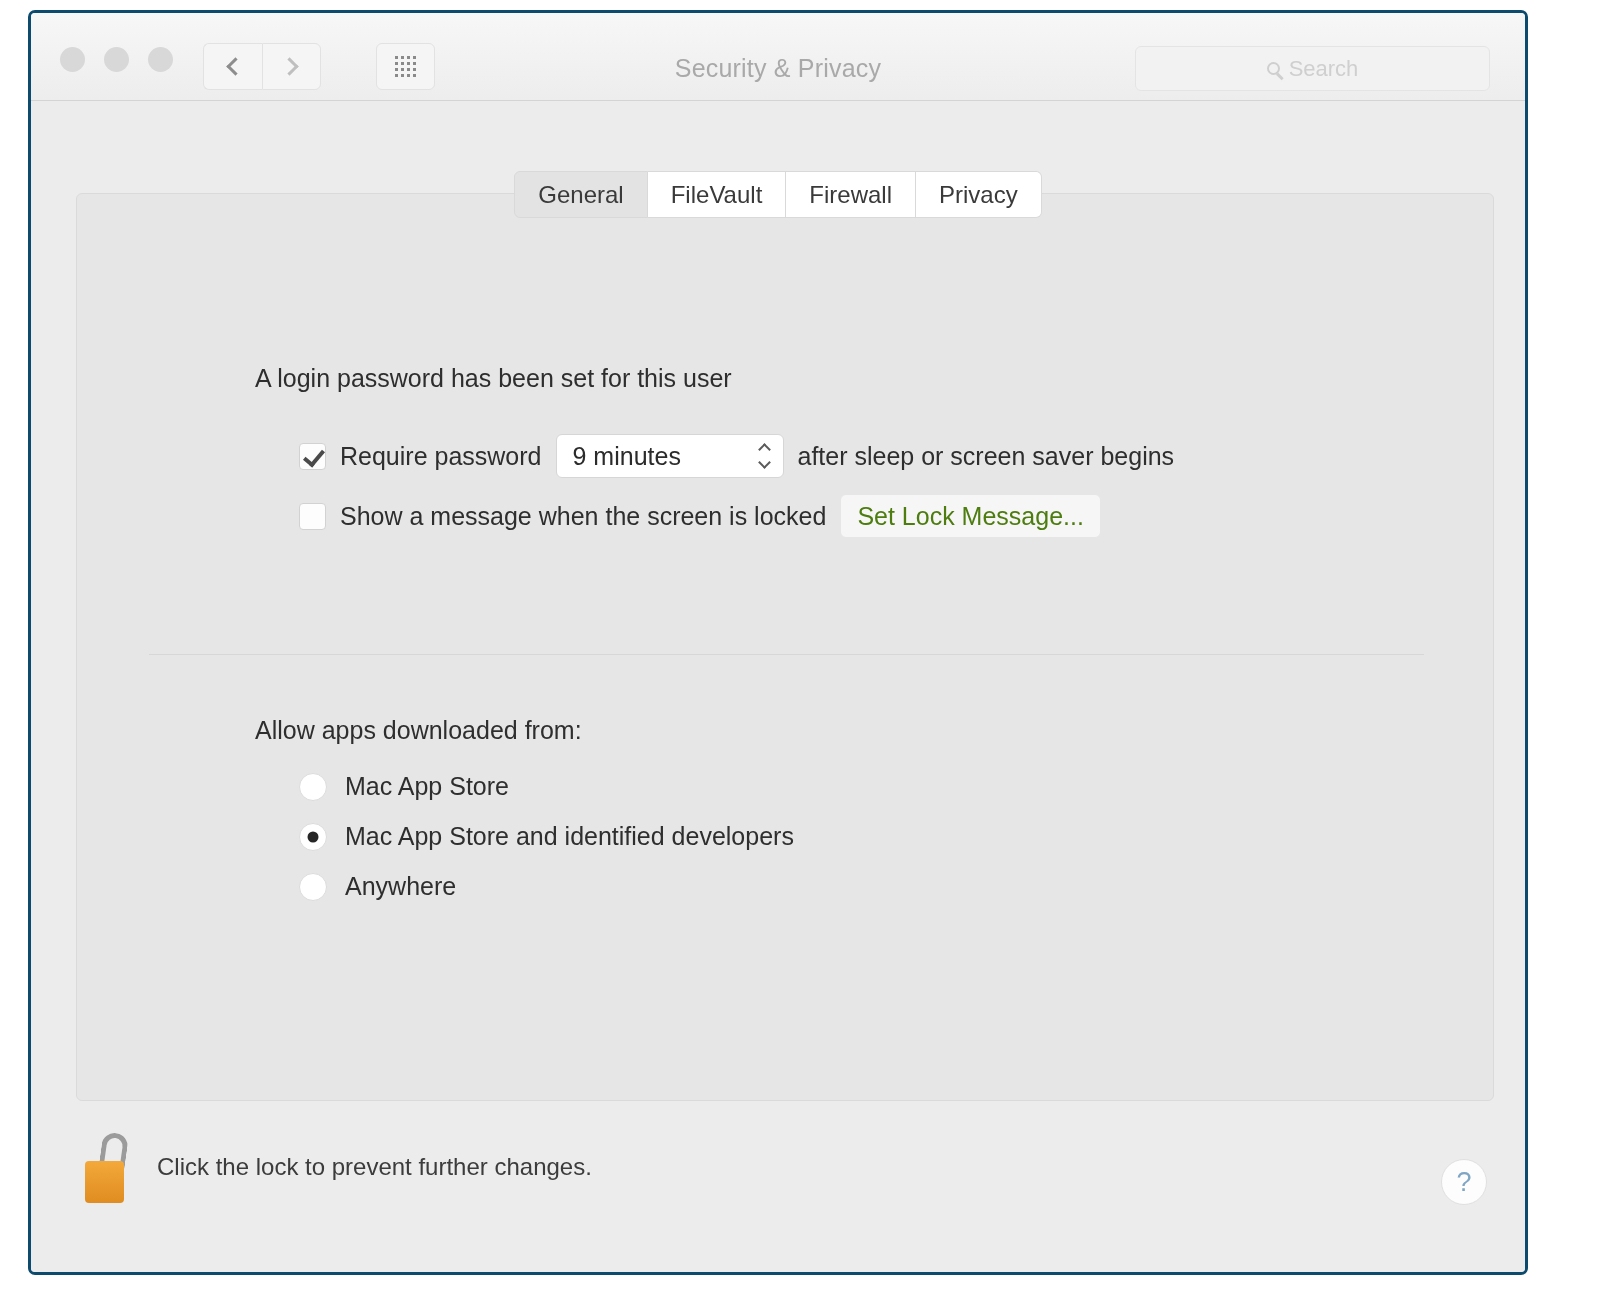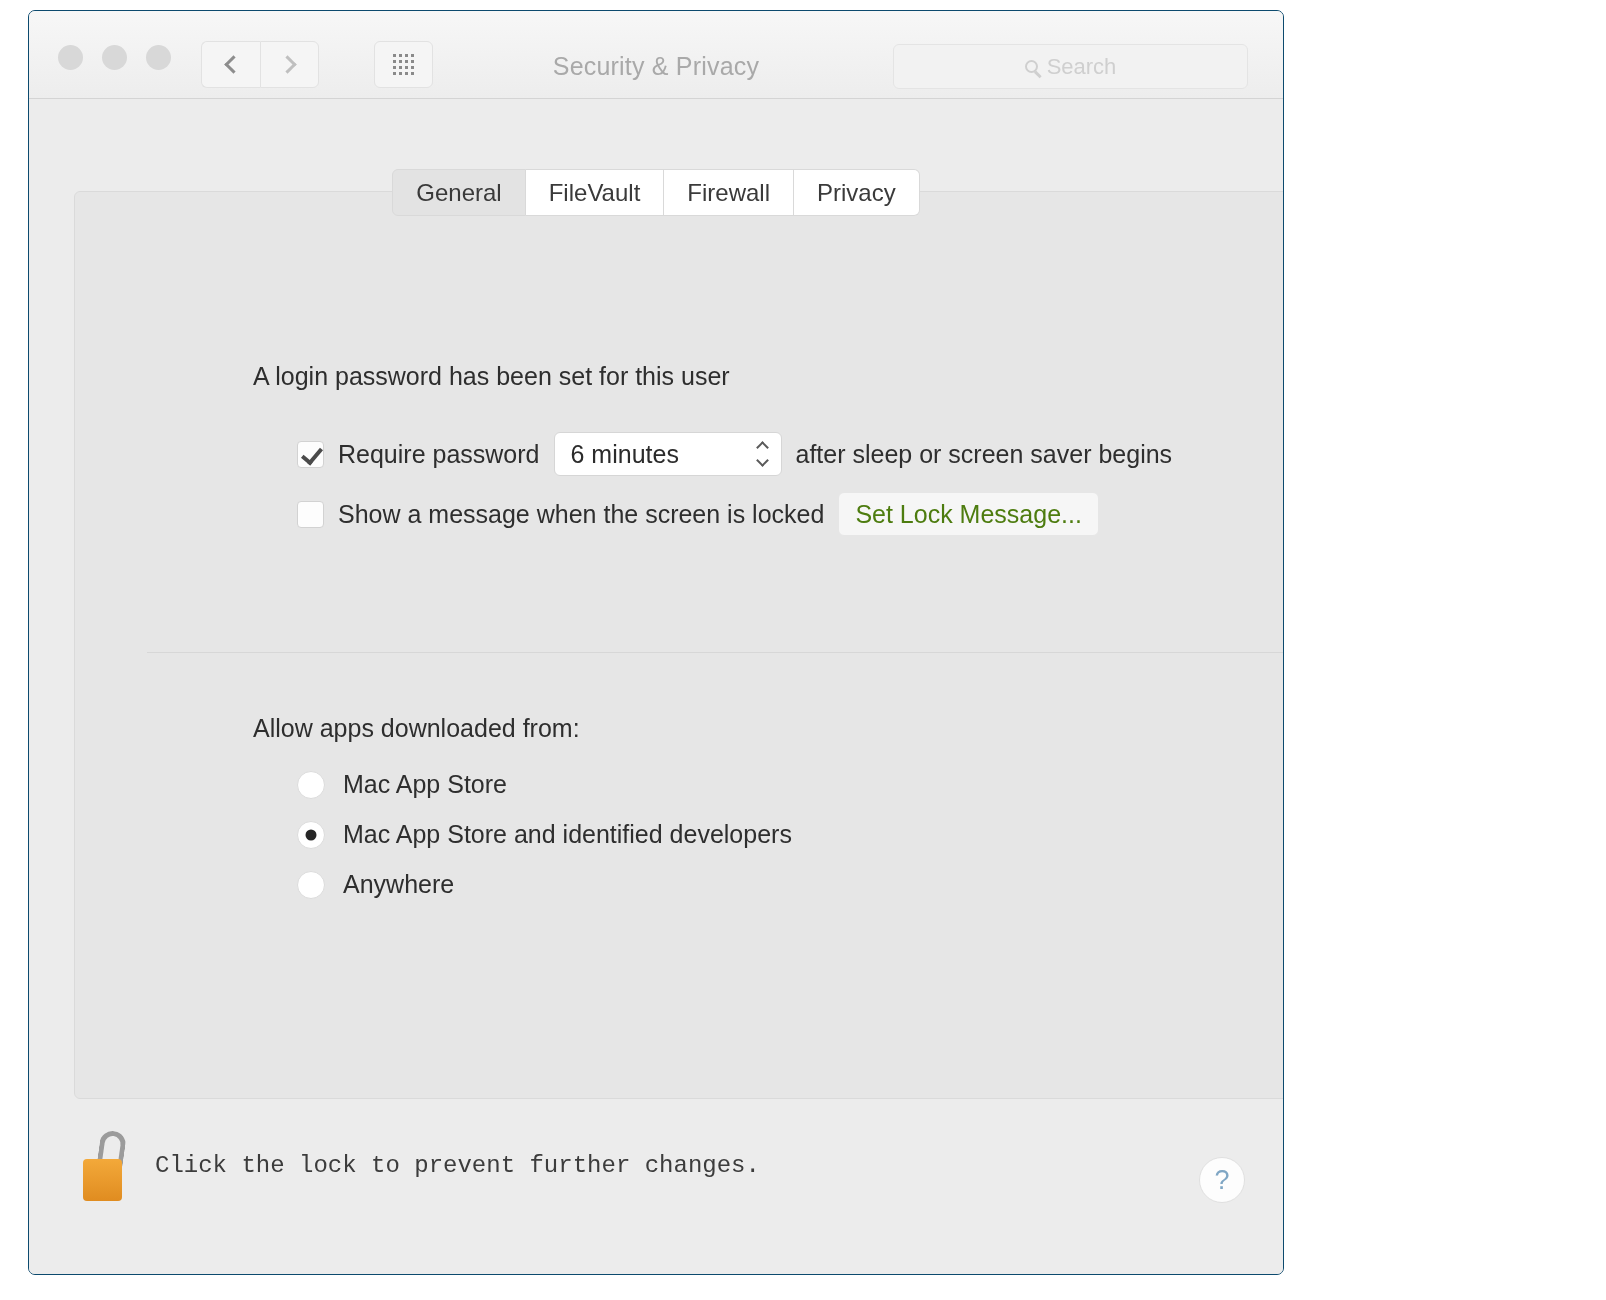--- a/index.html
+++ b/index.html
@@ -9,24 +9,24 @@
     height: 1300px;
     background: #ffffff;
     font-family: "Liberation Sans", sans-serif;
     -webkit-font-smoothing: antialiased;
   }
 
   #window {
     position: absolute;
     left: 28px;
     top: 10px;
-    width: 1256px;
+    width: 1500px;
     height: 1265px;
     background: #ececec;
-    border: 1px solid #0c4a6e;
+    border: 3px solid #0c4a6e;
     border-radius: 7px;
     overflow: hidden;
   }
 
   
   #titlebar {
     position: relative;
     height: 88px;
     background: linear-gradient(to bottom, #f7f7f7 0%, #ededed 100%);
     border-bottom: 1px solid #d4d4d4;
@@ -293,21 +293,20 @@
   }
 
   
   #footer-lock {
     position: absolute;
     left: 48px;
     bottom: 74px;
     display: flex;
     align-items: center;
     gap: 22px;
-    font-family: Liberation Mono, monospace;
   }
   .lock-icon {
     position: relative;
     width: 56px;
     height: 72px;
     flex: 0 0 auto;
   }
   .lock-body {
     position: absolute;
     left: 6px;
@@ -419,21 +418,21 @@
     <div id="panel">
 
       <div class="row" id="row-login">
         <span class="label-text">A login password has been set for this user</span>
       </div>
 
       <div class="row" id="row-require">
         <span class="checkbox checked"></span>
         <span class="label-text">Require password</span>
         <span class="popup-btn">
-          <span>6 minutes</span>
+          <span>9 minutes</span>
           <span class="stepper">
             <i class="up"></i>
               <i class="down"></i>
           </span>
         </span>
         <span class="label-text">after sleep or screen saver begins</span>
       </div>
 
       <div class="row" id="row-showmsg">
         <span class="checkbox"></span>

